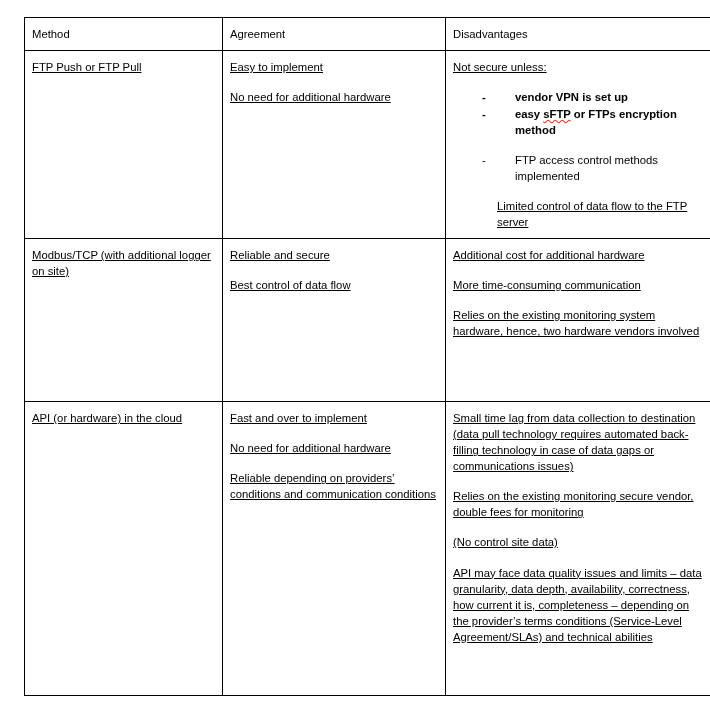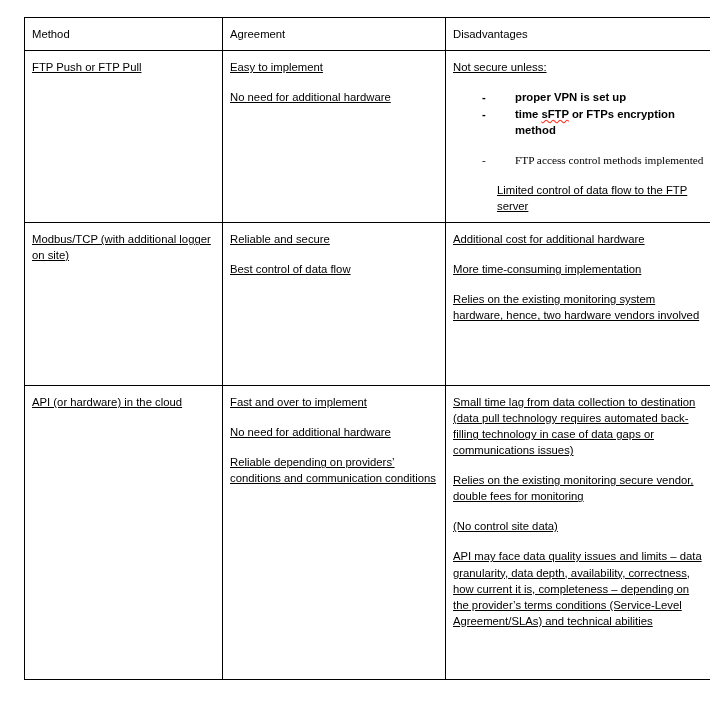--- a/index.html
+++ b/index.html
@@ -71,21 +71,20 @@
     position: relative;
     padding-left: 62px;
     margin: 0;
     line-height: 1.42;
   }
   ul.dash-list li + li {
     margin-top: 1px;
   }
   ul.dash-list li.spaced {
     margin-top: 14px;
-    font-family: Liberation Serif, serif;
   }
   ul.dash-list li::before {
     content: "-";
     position: absolute;
     left: 29px;
     top: 0;
     font-weight: inherit;
   }
   ul.dash-list li.bold,
   ul.dash-list li.bold::before {
@@ -125,44 +124,44 @@
           <p class="para">FTP Push or FTP Pull</p>
         </td>
         <td>
           <p class="para">Easy to implement</p>
           <p class="para">No need for additional hardware</p>
         </td>
         <td>
           <p class="para">Not secure unless:</p>
           <ul class="dash-list">
             <li class="bold">
-              <span>proper VPN is set up</span>
+              <span>vendor VPN is set up</span>
             </li>
             <li class="bold">
-              <span>time </span><span class="spell-error">sFTP</span><span> or FTPs encryption method</span>
+              <span>easy </span><span class="spell-error">sFTP</span><span> or FTPs encryption method</span>
             </li>
             <li class="spaced">
               <span>FTP access control methods implemented</span>
             </li>
           </ul>
           <p class="para after-list">Limited control of data flow to the FTP server</p>
         </td>
       </tr>
 
       <tr class="row-modbus">
         <td>
           <p class="para">Modbus/TCP (with additional logger on site)</p>
         </td>
         <td>
           <p class="para">Reliable and secure</p>
           <p class="para">Best control of data flow</p>
         </td>
         <td>
           <p class="para">Additional cost for additional hardware</p>
-          <p class="para">More time-consuming implementation</p>
+          <p class="para">More time-consuming communication</p>
           <p class="para">Relies on the existing monitoring system hardware, hence, two hardware vendors involved</p>
         </td>
       </tr>
 
       <tr class="row-api">
         <td>
           <p class="para">API (or hardware) in the cloud</p>
         </td>
         <td>
           <p class="para">Fast and over to implement</p>

